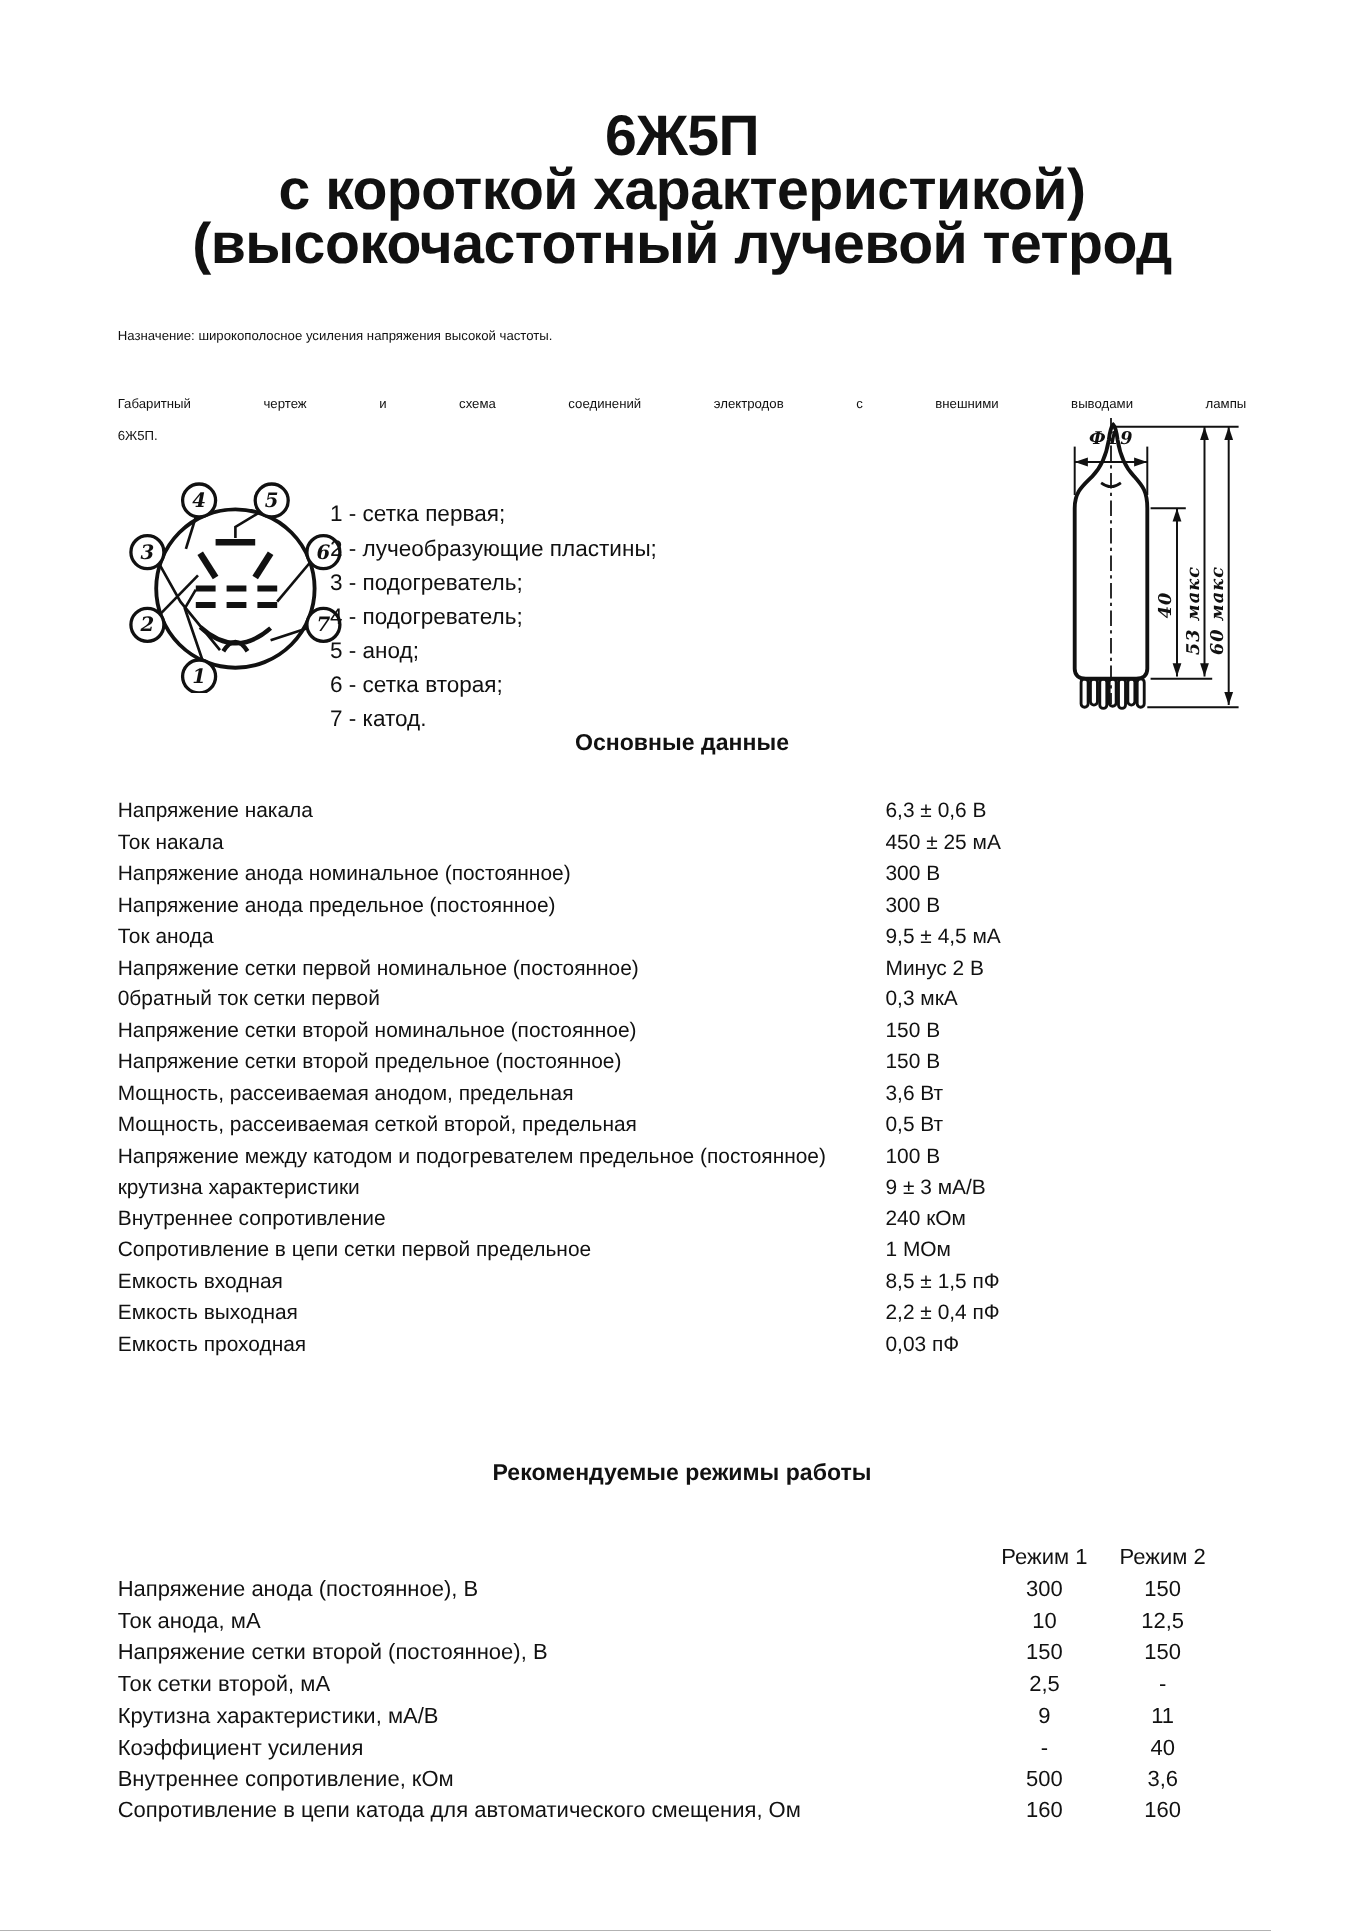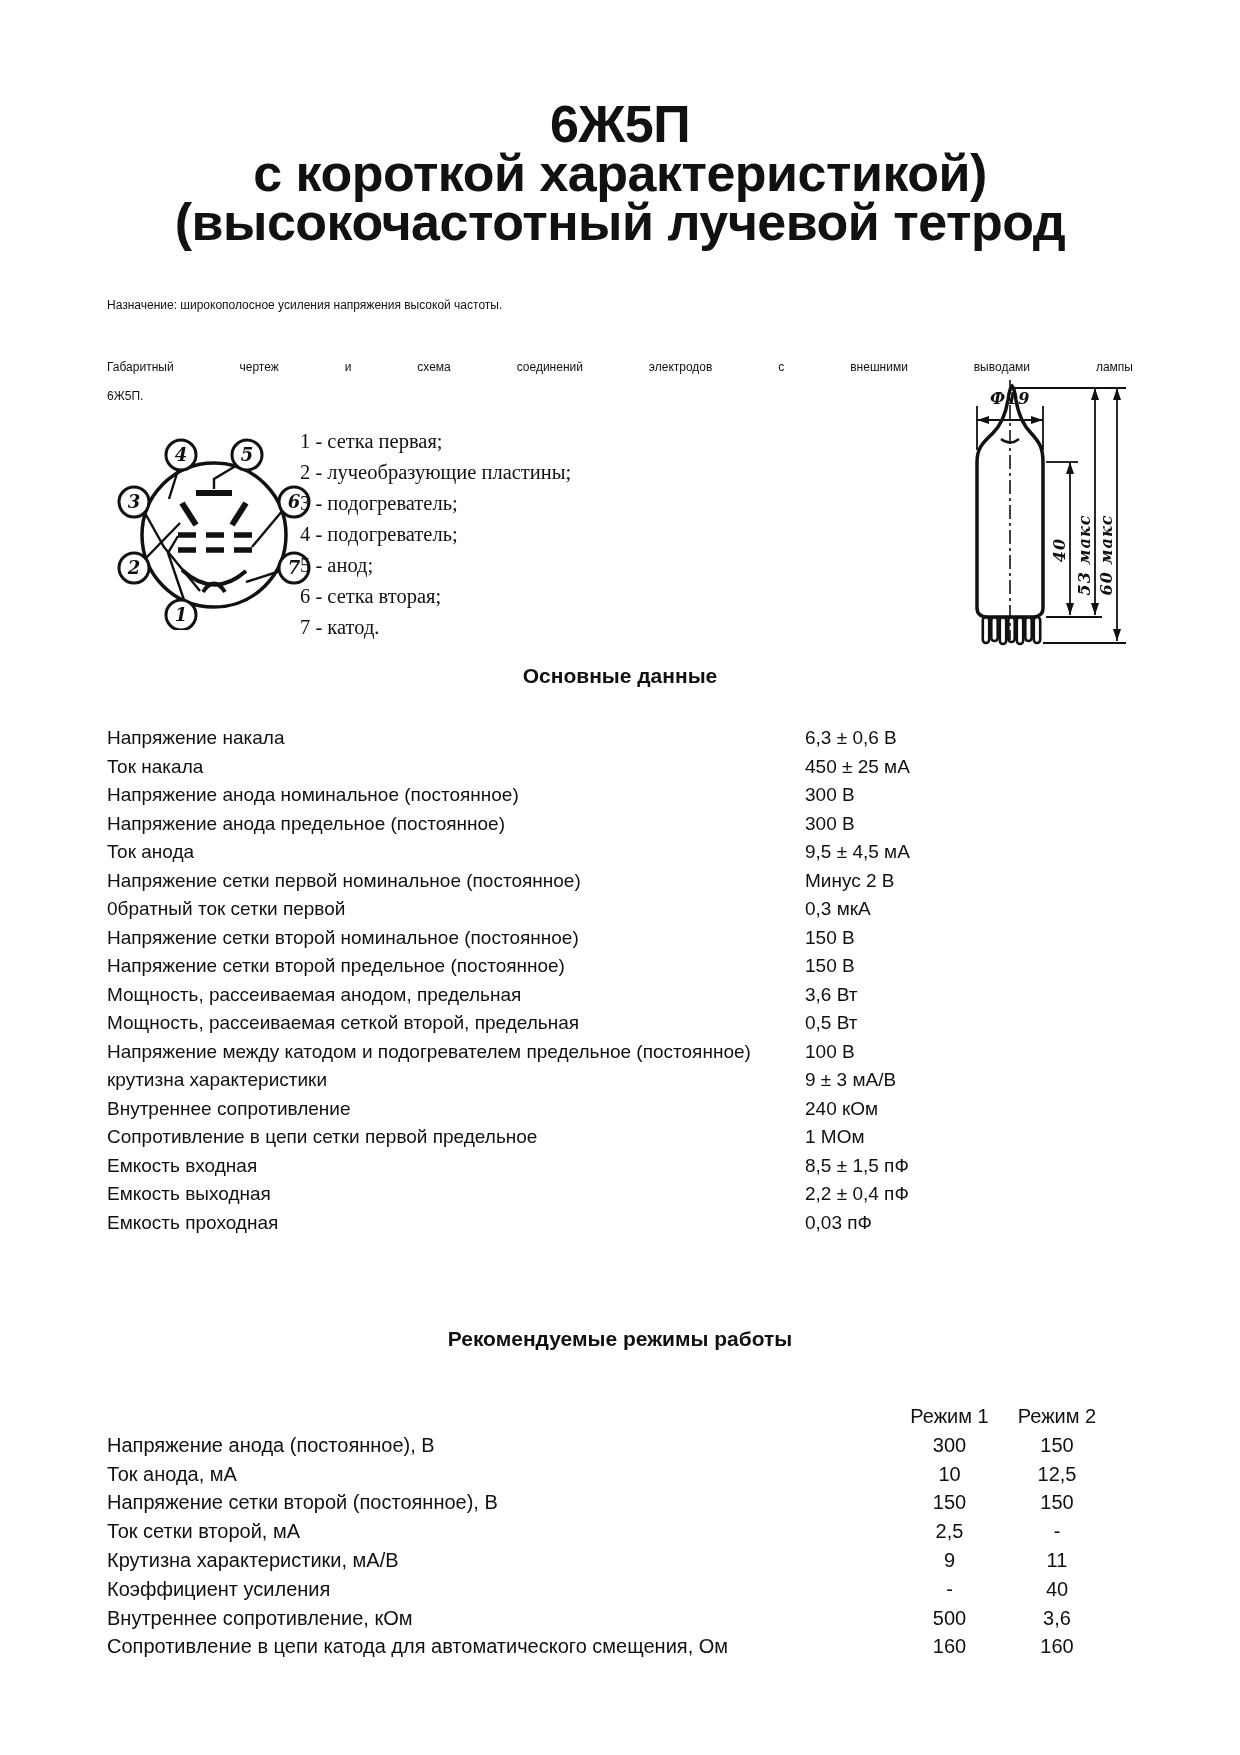--- a/index.html
+++ b/index.html
@@ -20,21 +20,21 @@
     font-size:52px;line-height:49px;
     letter-spacing:-0.5px;
   }
   .para{font-size:12px;line-height:29px;color:#111;}
   .purpose{top:291px;left:107px;width:1026px;}
   .caption{top:341px;left:107px;width:1026px;}
   .jline{
     text-align:justify;height:29px;overflow:hidden;margin-top:12px;
   }
   .jline::after{content:"";display:inline-block;width:100%;}
-  .legend{top:426px;left:300px;font-size:20.5px;line-height:31px;font-family:Liberation Serif, serif;}
+  .legend{top:452px;left:300px;font-size:20.5px;line-height:31px;}
   .sec-title{
     left:0;width:1240px;text-align:center;
     font-weight:bold;font-size:21px;
   }
   .sec-basic{top:664px;}
   .sec-modes{top:1327px;}
   .data-list{top:724px;left:107px;width:1026px;font-size:19px;line-height:28.5px;}
   .row{display:flex;align-items:flex-start;}
   .row .lbl{flex:0 0 698px;}
   .row .val{flex:1;align-self:center;white-space:nowrap;}

